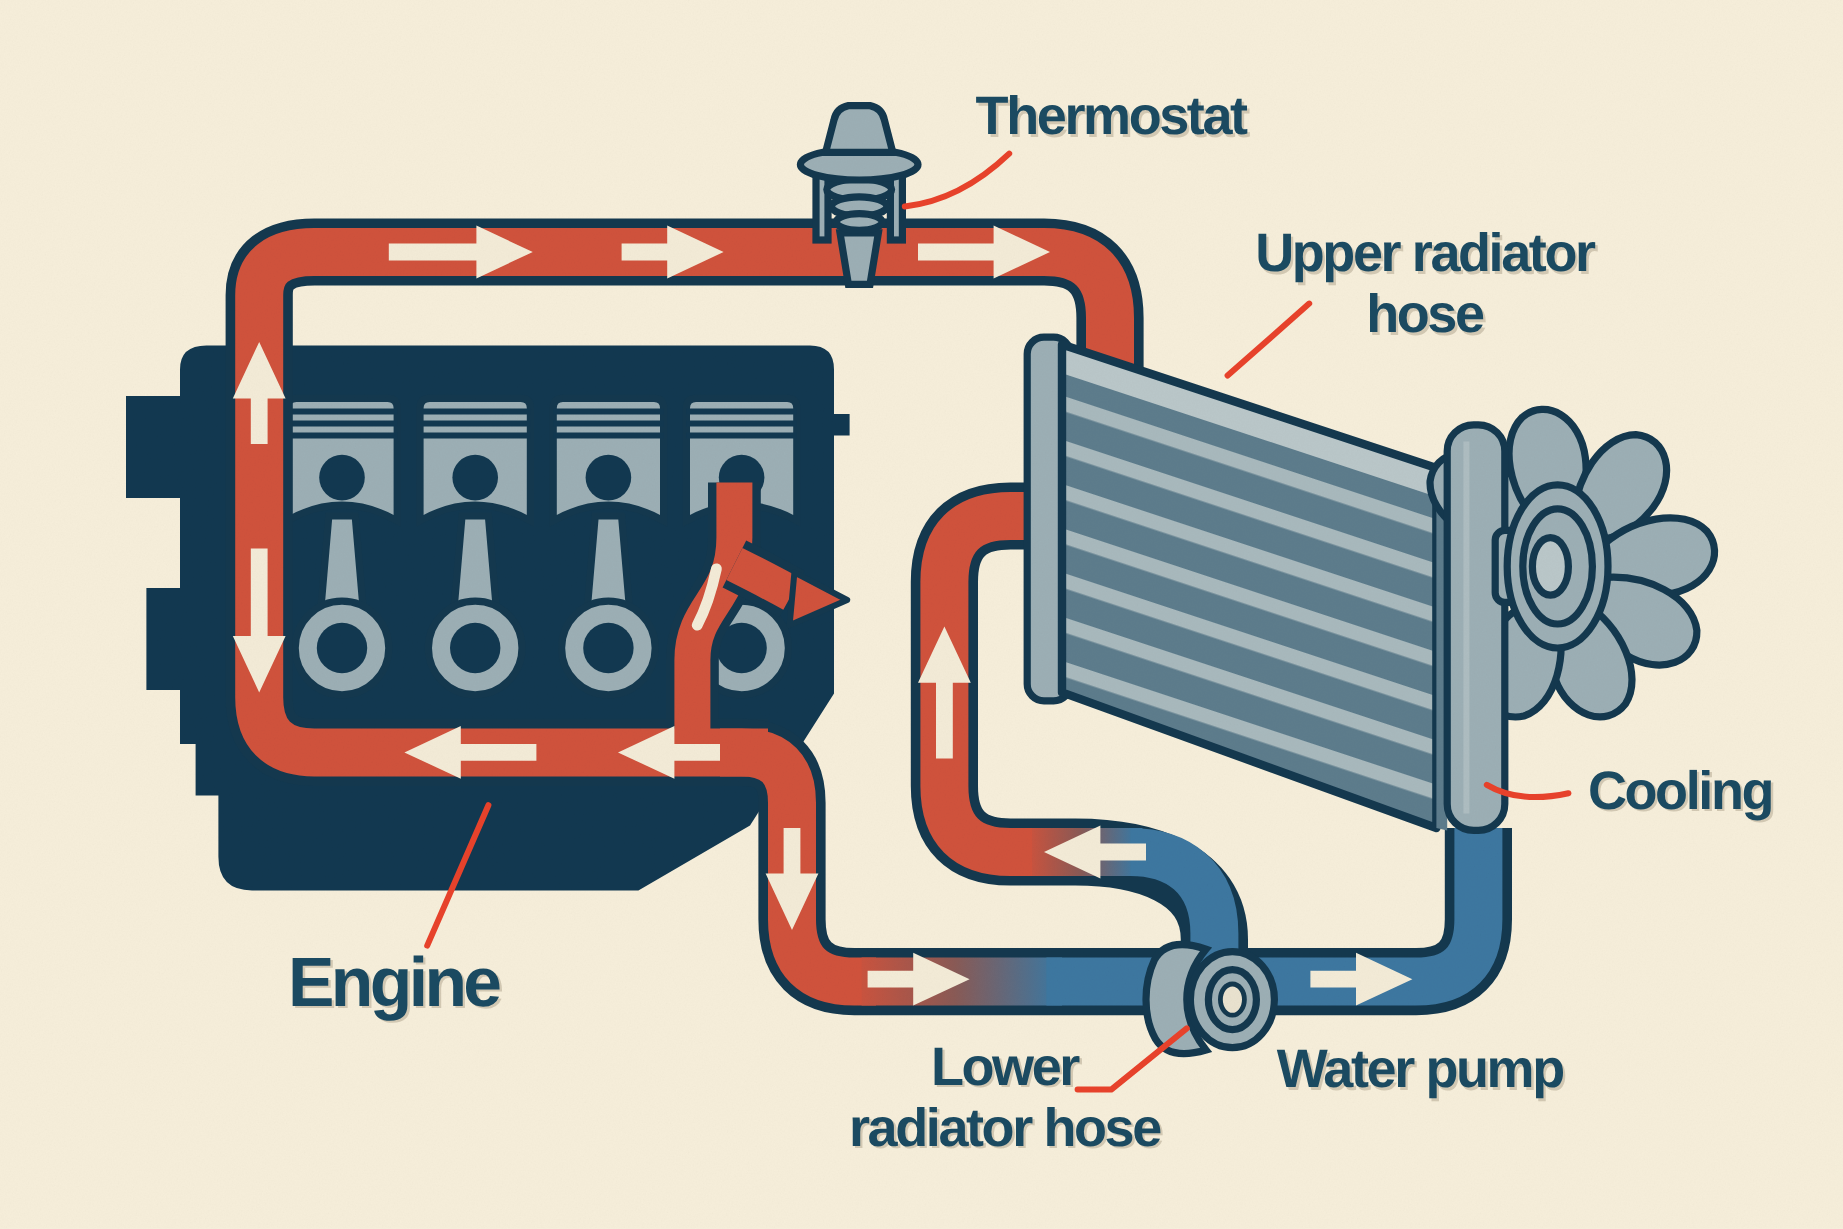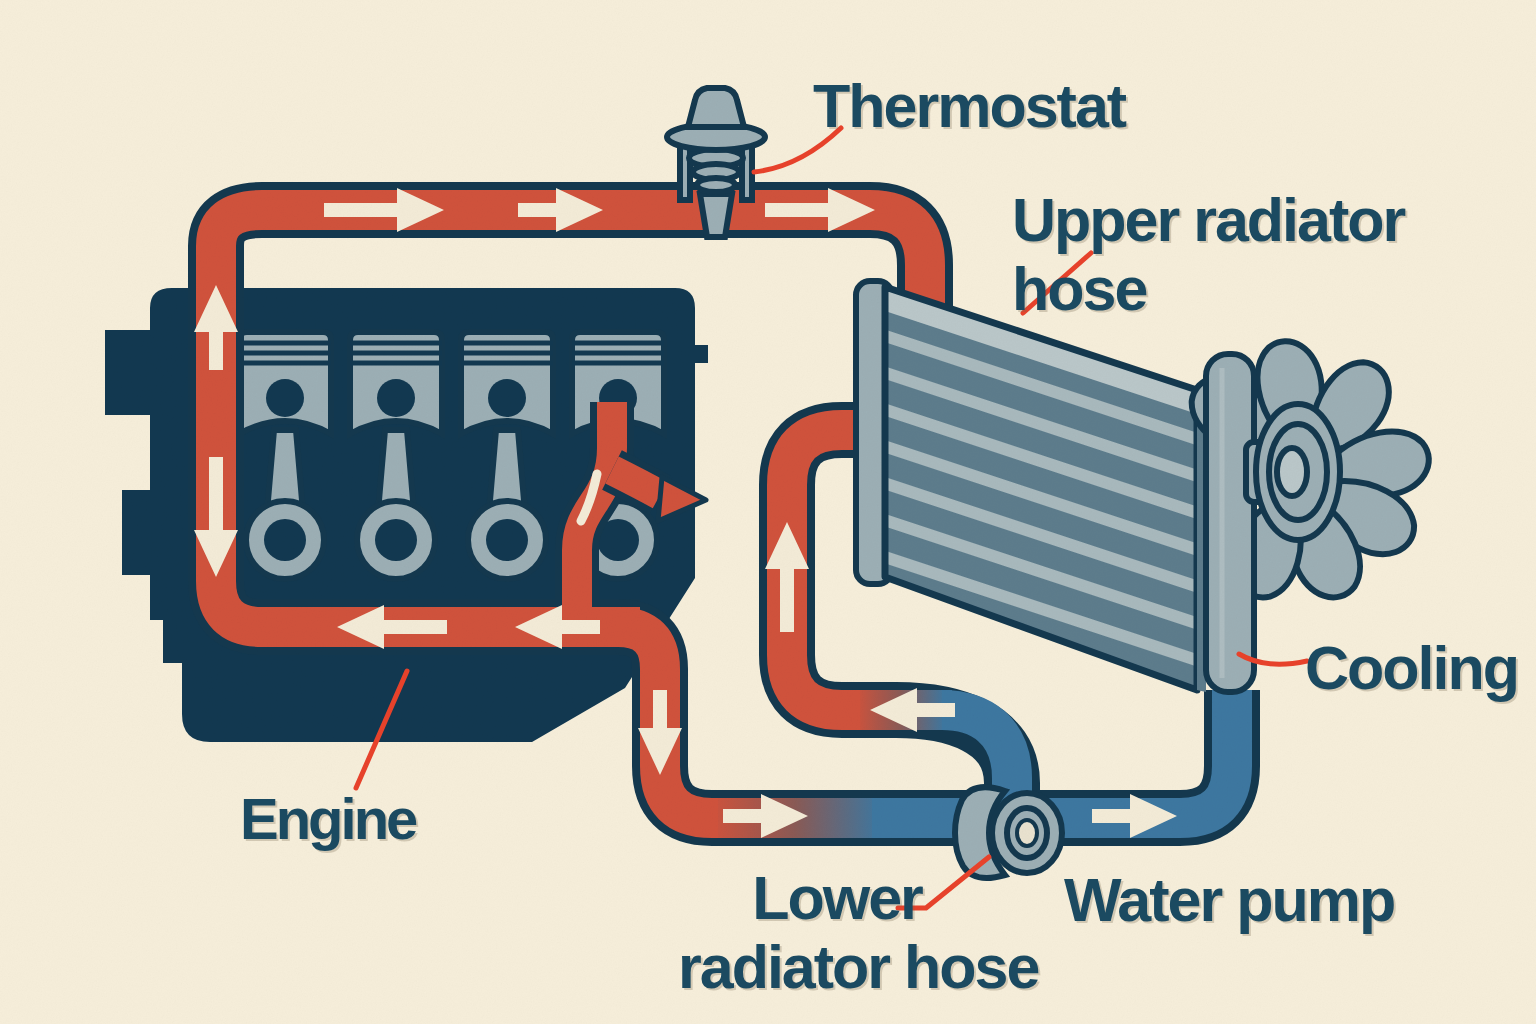--- a/index.html
+++ b/index.html
@@ -29,28 +29,28 @@
   .engine-fill{fill:var(--engine);}
   .metal{fill:var(--metal);stroke:var(--outline);stroke-width:6;}
   .metal-light{fill:var(--metal_light);}
   .leader{fill:none;stroke:var(--leader);stroke-width:5;stroke-linecap:round;stroke-linejoin:round;}
   .swoosh{fill:none;stroke:var(--arrow);stroke-width:9;stroke-linecap:round;}
   .outline-st{stroke:var(--outline);}
 
   
   .label{
     position:absolute;color:var(--text);font-weight:bold;
-    font-size:61px;line-height:1.13;letter-spacing:-2px;white-space:nowrap;
+    font-size:45px;line-height:1.13;letter-spacing:-2px;white-space:nowrap;
     text-shadow:2px 2px 0 rgba(120,105,80,0.28);
   }
   .label span{display:block;}
   .lbl-thermostat{left:813px;top:72px;}
-  .lbl-upper{left:1012px;top:186px;width:350px;text-align:left;}
+  .lbl-upper{left:1012px;top:186px;width:350px;text-align:center;}
   .lbl-engine{left:240px;top:786px;font-size:58px;letter-spacing:-3px;}
-  .lbl-cooling{left:1305px;top:634px;width:190px;text-align:right;}
+  .lbl-cooling{left:1305px;top:634px;width:190px;text-align:center;}
   .lbl-lower{left:678px;top:864px;width:318px;text-align:center;}
   .lbl-water{left:1064px;top:866px;}
 </style>
 </head>
 <body style="--background: #f6eeda; --outline: #14384e; --engine: #123850; --hot: #d0523c; --cold: #3d77a0; --blend: #8a5a55; --metal: #9cafb5; --metal_light: #bac7c9; --stripe_dark: #5d7c8c; --stripe_light: #a8b9bd; --arrow: #f3ebd7; --text: #1b4a61; --leader: #e8422b;">
 
 <div class="stage">
 
 <svg width="1536" height="1024" viewBox="0 0 1536 1024">
   <defs>

